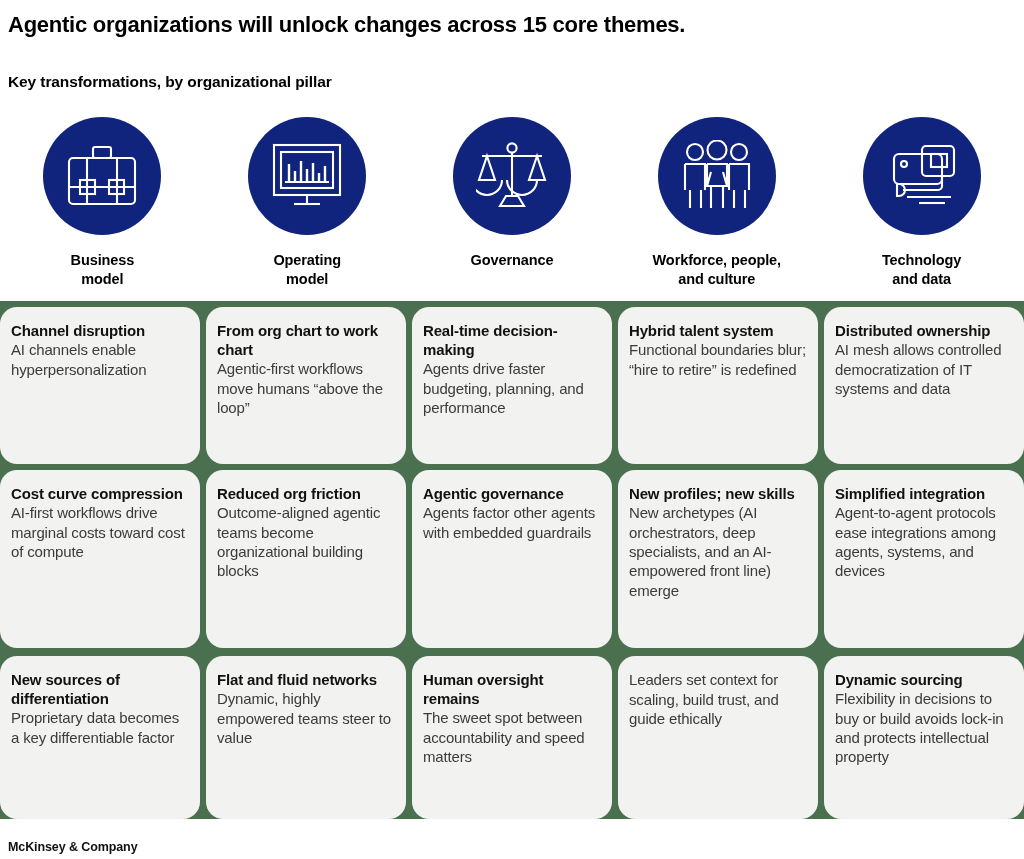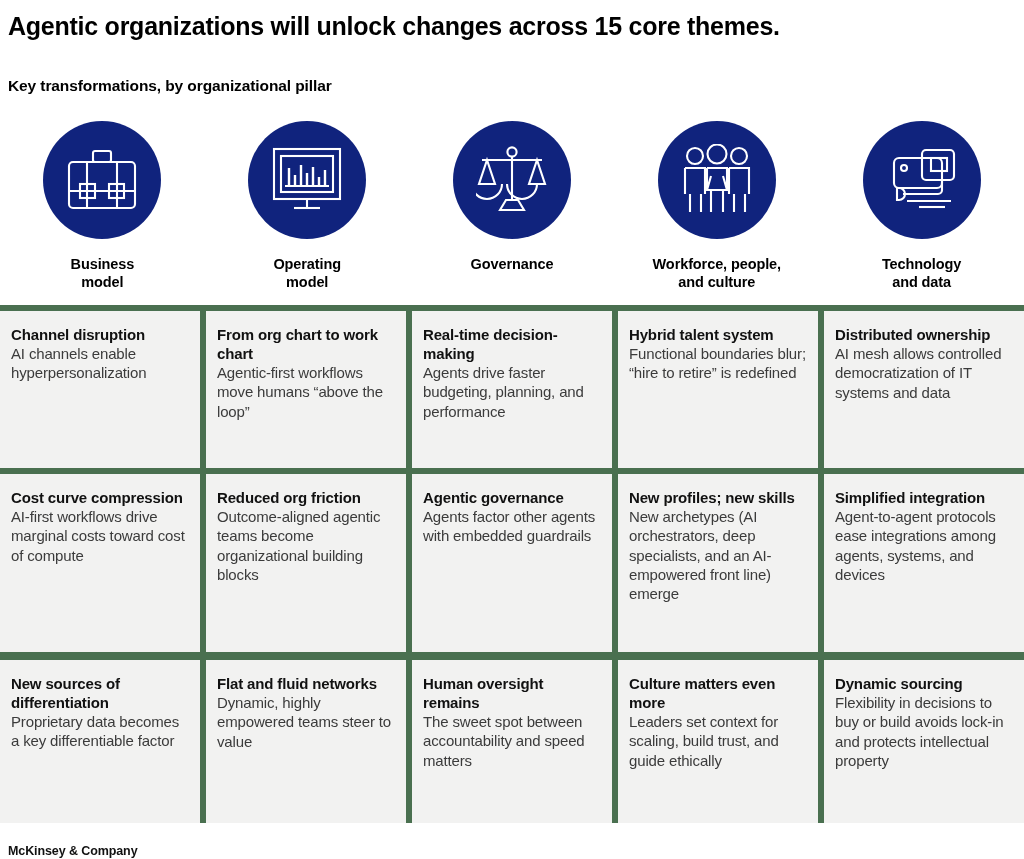--- a/index.html
+++ b/index.html
@@ -15,21 +15,21 @@
     position: relative;
     overflow: hidden;
   }
 
   
   .header {
     padding: 6px 8px 0 8px;
     background: #ffffff;
   }
   .title {
-    font-size: 25px;
+    font-size: 22px;
     font-weight: bold;
     letter-spacing: -0.25px;
     line-height: 1.15;
     color: #000000;
     margin: 0 0 0 0;
     padding-top: 6px;
   }
   .subtitle {
     font-size: 15.5px;
     font-weight: bold;
@@ -89,20 +89,21 @@
     gap: 6px;
     margin-bottom: 6px;
   }
   .row:last-child { margin-bottom: 0; margin-top: 8px; }
   .card {
     flex: 1 1 0;
     background: #f2f2f1;
     padding: 14px 10px 14px 11px;
     box-sizing: border-box;
     min-width: 0;
+    border-radius: 17px;
   }
   .card.r1 { height: 157px; }
   .card.r2 { height: 178px; }
   .card.r3 { height: 163px; }
   .card-title {
     font-size: 15px;
     font-weight: bold;
     line-height: 1.27;
     color: #111111;
     margin: 0 0 0 0;
@@ -295,21 +296,20 @@
     </div>
     <div class="card r3">
       <div class="card-title">Flat and fluid networks</div>
       <div class="card-body">Dynamic, highly empowered teams steer to value</div>
     </div>
     <div class="card r3">
       <div class="card-title">Human oversight remains</div>
       <div class="card-body">The sweet spot between accountability and speed matters</div>
     </div>
     <div class="card r3">
-      <div class="card-title">Culture matters even more</div>
       <div class="card-body">Leaders set context for scaling, build trust, and guide ethically</div>
     </div>
     <div class="card r3">
       <div class="card-title">Dynamic sourcing</div>
       <div class="card-body">Flexibility in decisions to buy or build avoids lock-in and protects intellectual property</div>
     </div>
   </div>
 
 </div>
 

